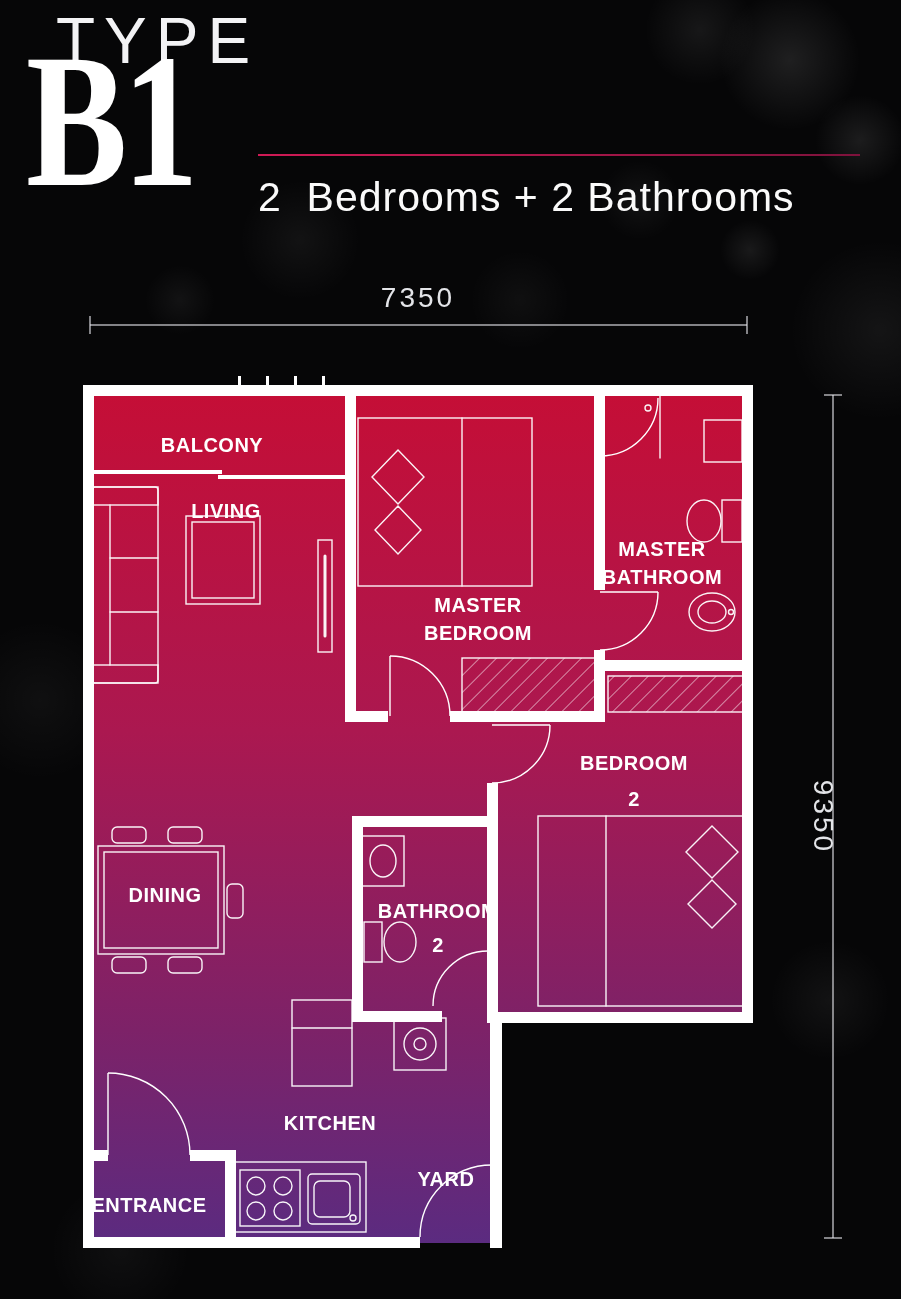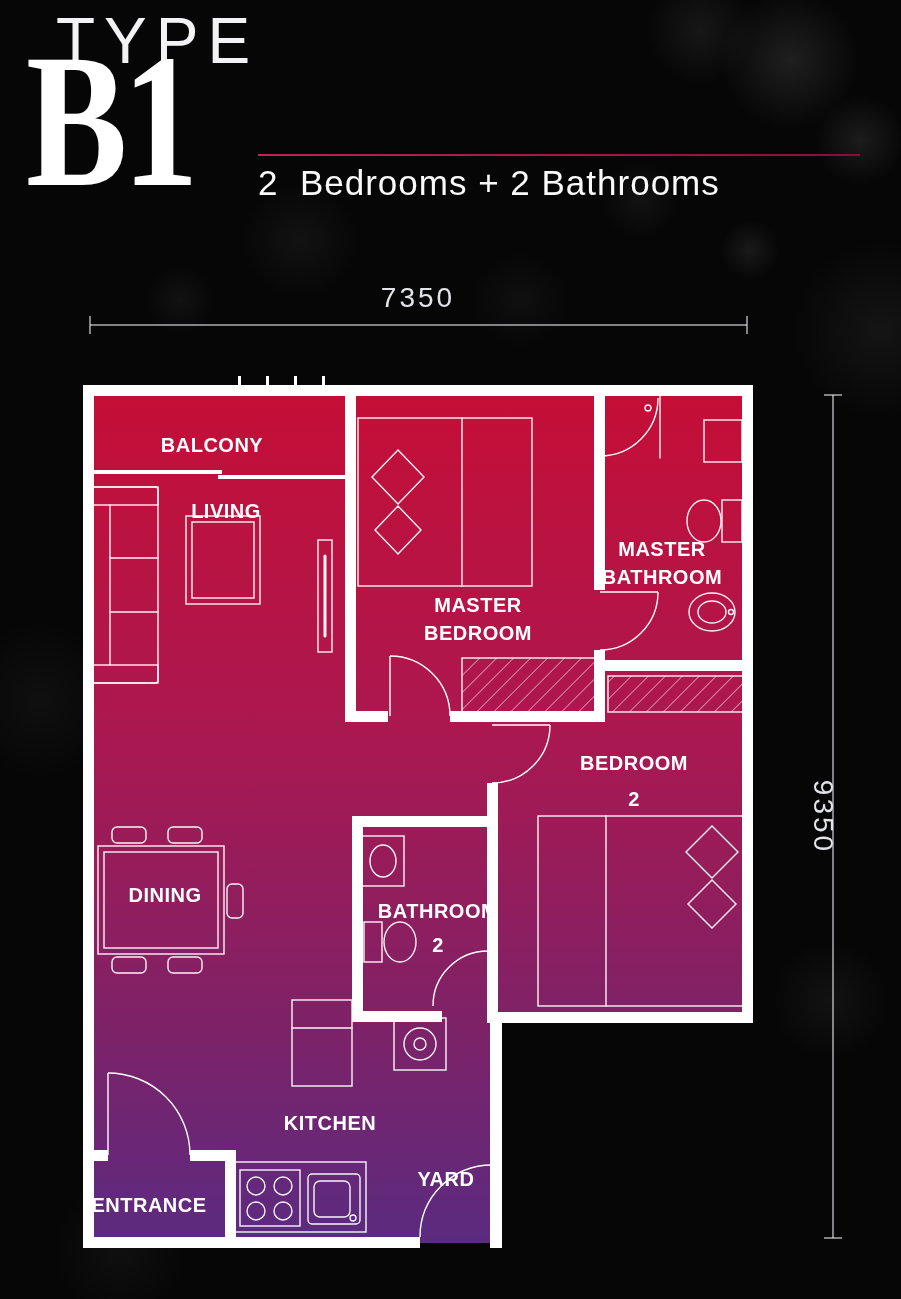--- a/index.html
+++ b/index.html
@@ -33,22 +33,22 @@
   }
   .unit-size{
     position:absolute;left:258px;top:90px;
     font-size:40px;letter-spacing:.5px;color:#fafafa;white-space:pre;
   }
   .header-divider{
     position:absolute;left:258px;top:154px;width:602px;height:2px;
     background:linear-gradient(90deg,#cf1a55 0%,#7e123c 100%);
   }
   .unit-config{
-    position:absolute;left:258px;top:163px;
-    font-size:35px;letter-spacing:1px;color:#fafafa;white-space:pre;
+    position:absolute;left:258px;top:174px;
+    font-size:41px;letter-spacing:1px;color:#fafafa;white-space:pre;
   }
   svg.plan{position:absolute;left:0;top:0;}
   .room-label{
     font-family:"Liberation Sans",sans-serif;font-weight:700;font-size:20px;
     fill:#ffffff;letter-spacing:.5px;text-anchor:middle;
   }
   .dim-text{
     font-family:"Liberation Sans",sans-serif;font-size:28px;fill:#e3e4e8;letter-spacing:3px;
   }
 </style>

